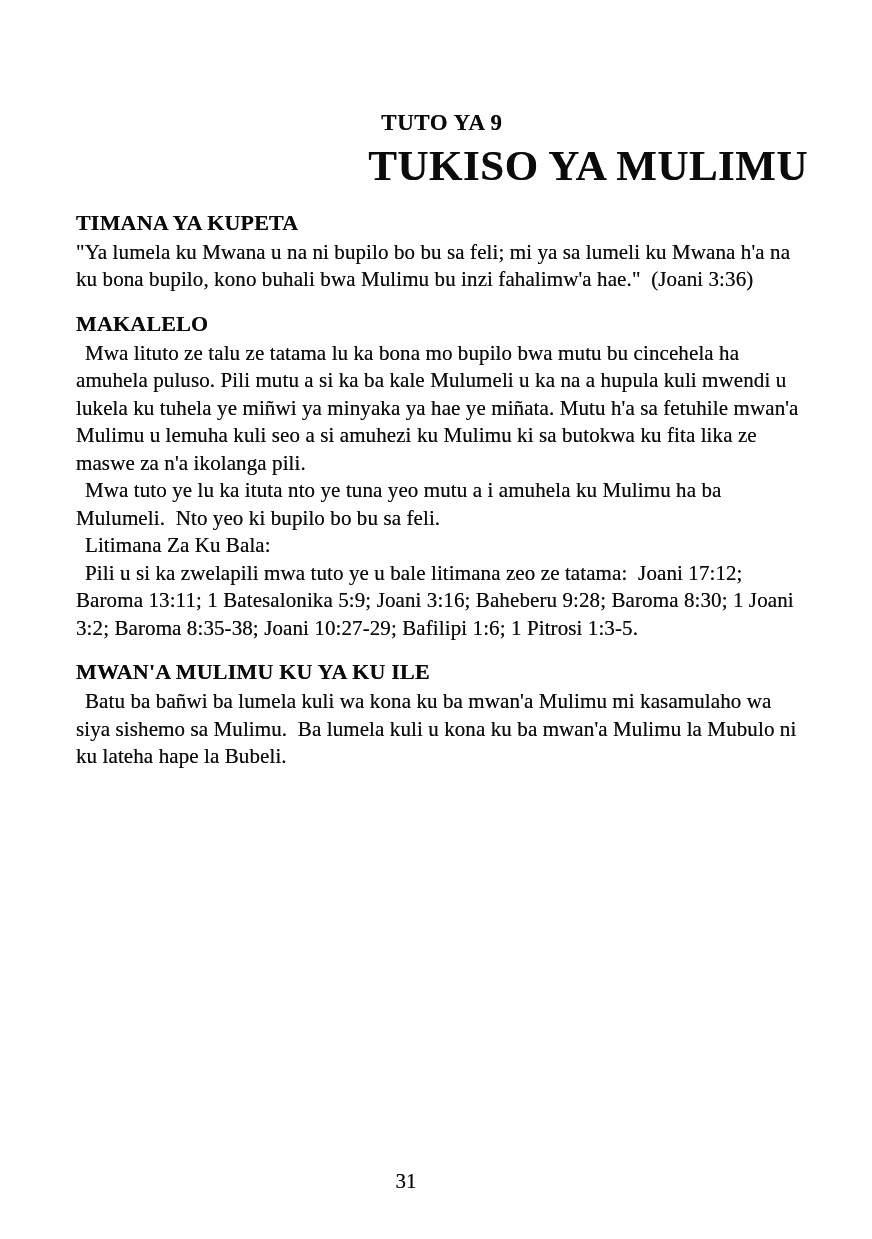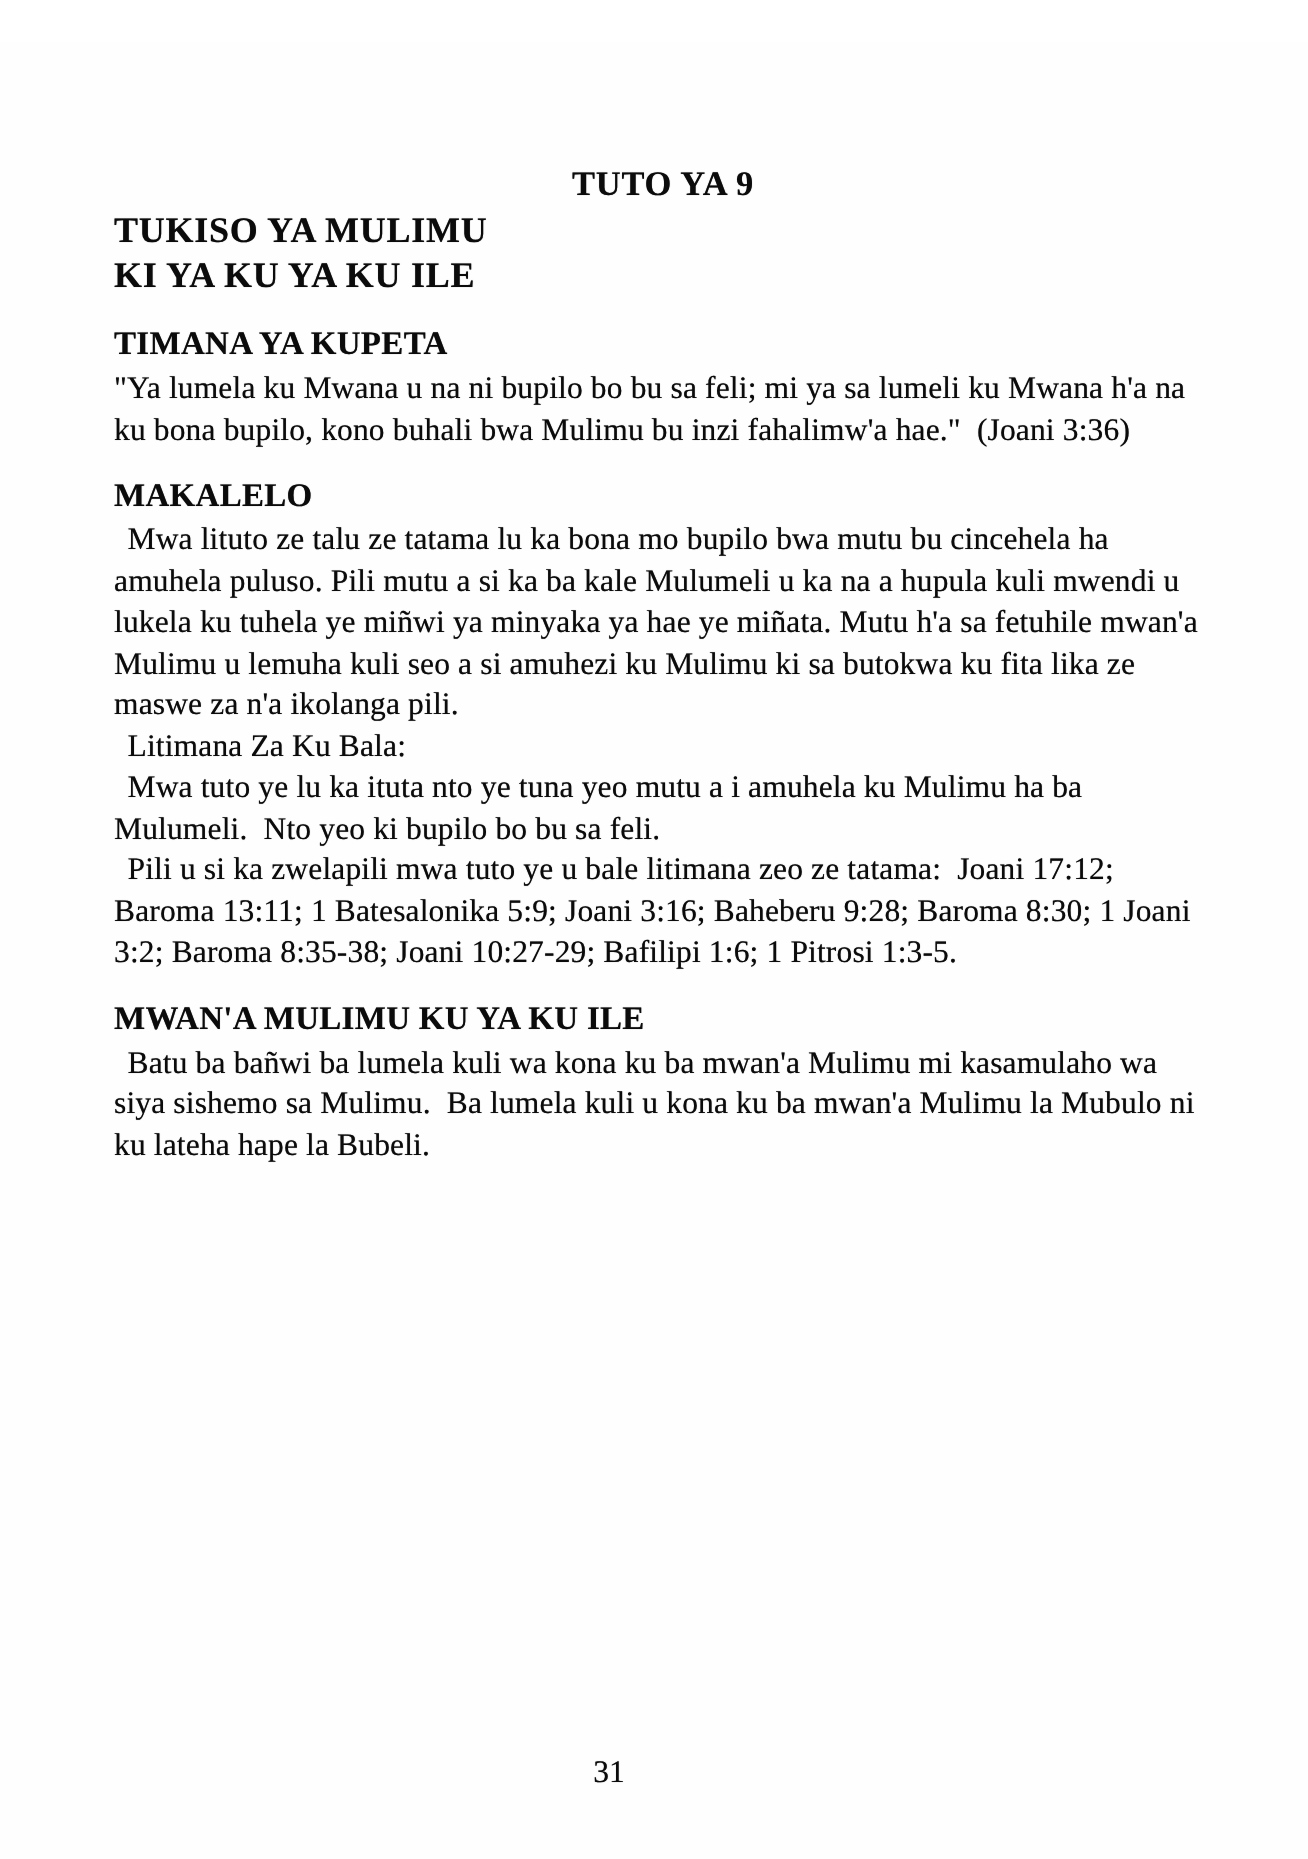--- a/index.html
+++ b/index.html
@@ -25,23 +25,23 @@
     text-shadow: 0 0 0.5px rgba(0,0,0,0.65);
   }
   .lesson-label {
     text-align: center;
     font-weight: bold;
     font-size: 23px;
     letter-spacing: 0.5px;
     margin: 0 0 4px 0;
   }
   .doc-title {
-    text-align: left;
+    text-align: right;
     font-weight: bold;
-    font-size: 24px;
+    font-size: 43px;
     line-height: 1.23;
     letter-spacing: 0.5px;
     margin: 0 0 4px 0;
   }
   .doc-section {
     margin-top: 17px;
   }
   .section-heading {
     font-weight: bold;
     font-size: 22px;
@@ -71,36 +71,35 @@
   }
 </style>
 </head>
 <body>
 
 <div class="page">
   <div class="content">
     <div class="lesson-label">TUTO YA 9</div>
     <div class="doc-title">
       <div>TUKISO YA MULIMU</div>
-      <div>KI YA KU YA KU ILE</div>
     </div>
     <div>
   <div class="doc-section">
     <h2 class="section-heading">TIMANA YA KUPETA</h2>
     <div class="section-paragraphs">
             <p>"Ya lumela ku Mwana u na ni bupilo bo bu sa feli; mi ya sa lumeli ku Mwana h'a na ku bona bupilo, kono buhali bwa Mulimu bu inzi fahalimw'a hae."  (Joani 3:36)</p>
           </div>
   </div>
 
   <div class="doc-section">
     <h2 class="section-heading">MAKALELO</h2>
     <div class="section-paragraphs">
             <p>Mwa lituto ze talu ze tatama lu ka bona mo bupilo bwa mutu bu cincehela ha amuhela puluso. Pili mutu a si ka ba kale Mulumeli u ka na a hupula kuli mwendi u lukela ku tuhela ye miñwi ya minyaka ya hae ye miñata. Mutu h'a sa fetuhile mwan'a Mulimu u lemuha kuli seo a si amuhezi ku Mulimu ki sa butokwa ku fita lika ze maswe za n'a ikolanga pili.</p>
+            <p>Mwa tuto ye lu ka ituta nto ye tuna yeo mutu a i amuhela ku Mulimu ha ba Mulumeli.  Nto yeo ki bupilo bo bu sa feli.</p>
             <p>Litimana Za Ku Bala:</p>
-            <p>Mwa tuto ye lu ka ituta nto ye tuna yeo mutu a i amuhela ku Mulimu ha ba Mulumeli.  Nto yeo ki bupilo bo bu sa feli.</p>
             <p>Pili u si ka zwelapili mwa tuto ye u bale litimana zeo ze tatama:  Joani 17:12; Baroma 13:11; 1 Batesalonika 5:9; Joani 3:16; Baheberu 9:28; Baroma 8:30; 1 Joani 3:2; Baroma 8:35-38; Joani 10:27-29; Bafilipi 1:6; 1 Pitrosi 1:3-5.</p>
           </div>
   </div>
 
   <div class="doc-section">
     <h2 class="section-heading">MWAN'A MULIMU KU YA KU ILE</h2>
     <div class="section-paragraphs">
             <p>Batu ba bañwi ba lumela kuli wa kona ku ba mwan'a Mulimu mi kasamulaho wa siya sishemo sa Mulimu.  Ba lumela kuli u kona ku ba mwan'a Mulimu la Mubulo ni ku lateha hape la Bubeli.</p>
           </div>
   </div>

